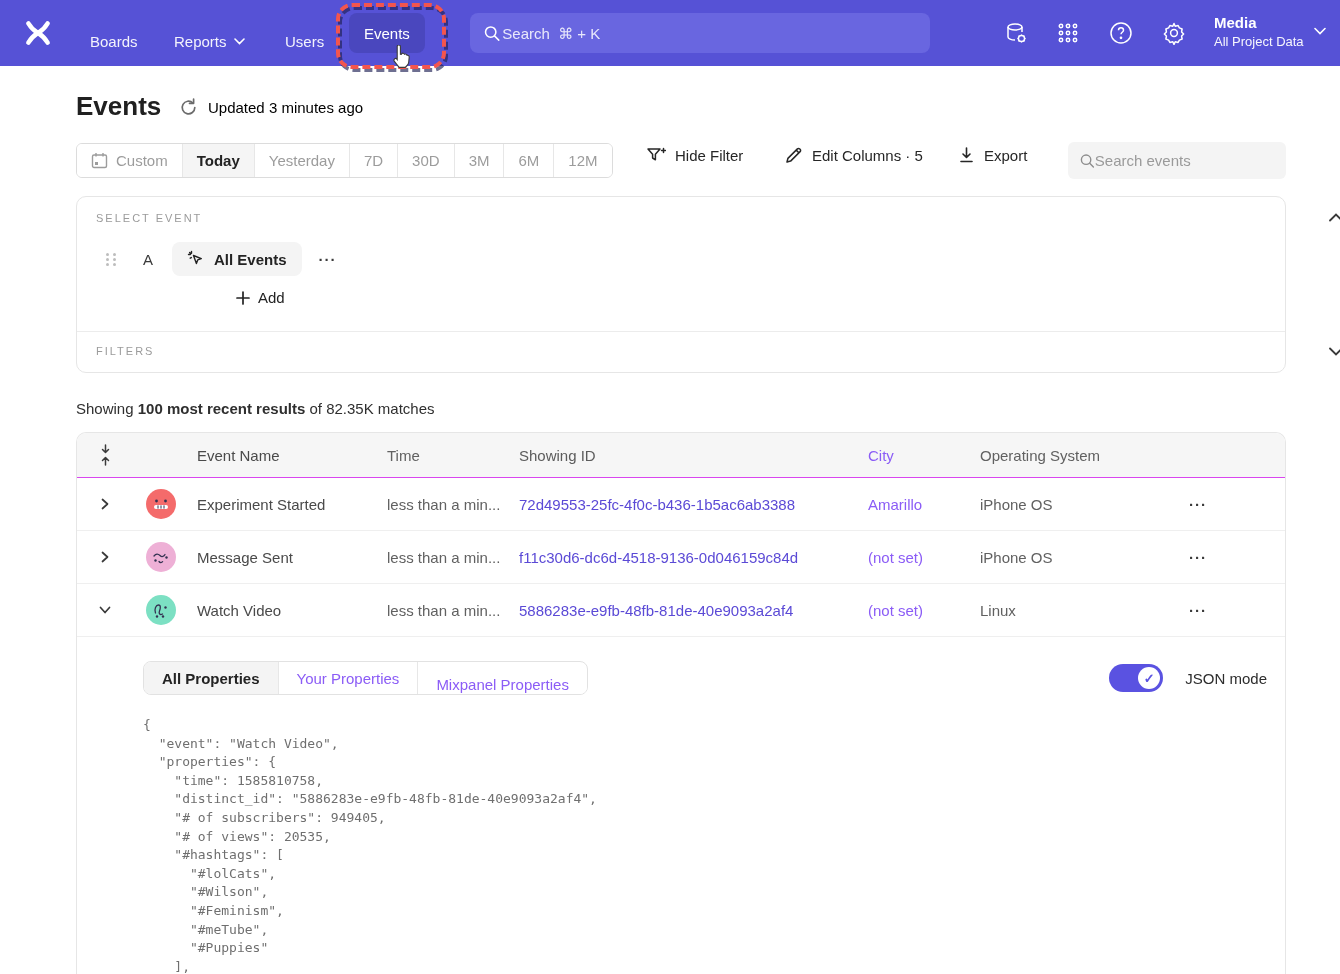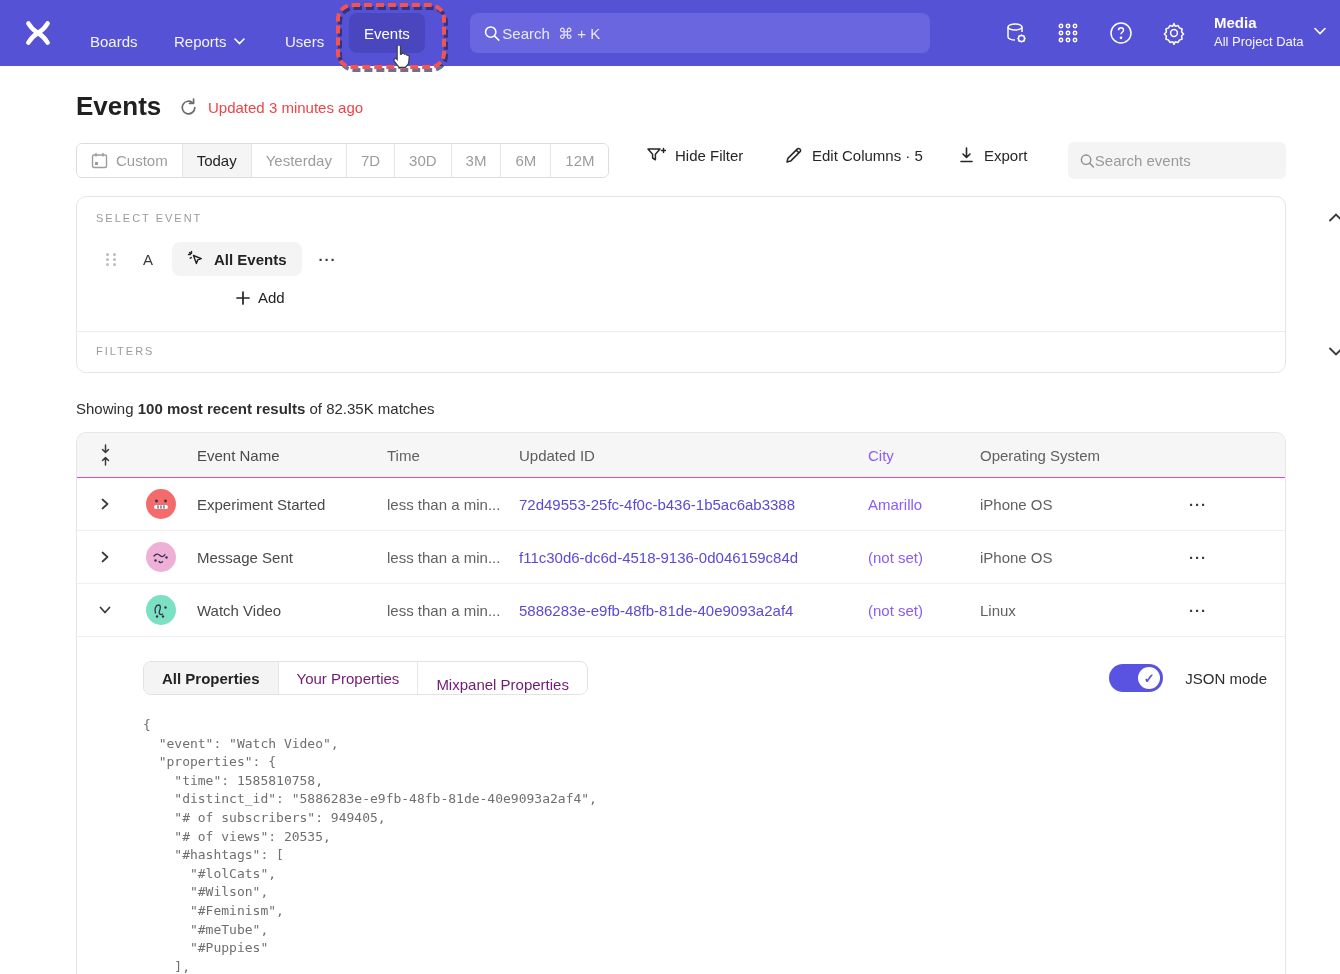--- a/index.html
+++ b/index.html
@@ -25,29 +25,29 @@
 
   
   .sel-box { position:absolute; left:336px; top:3px; width:110px; height:66px;
     border:4px dashed #F3554E; border-radius:16px;
     filter:drop-shadow(2px 3px 0 rgba(32,34,86,.65)); pointer-events:none; z-index:50; }
   .cursor { position:absolute; left:390px; top:45px; width:20px; height:24px; z-index:51; pointer-events:none; }
 
   
   .page-title { position:absolute; left:76px; top:91px; font-size:26px; font-weight:bold; color:#202020; }
   .refresh { position:absolute; left:179px; top:98px; width:19px; height:19px; color:#6b6b6b; cursor:pointer; }
-  .updated { position:absolute; left:208px; top:99px; font-size:15px; color:#ef4444;text-align:right; }
+  .updated { position:absolute; left:208px; top:99px; font-size:15px; color:#000000;text-align:right; }
 
   
   .ranges { position:absolute; left:76px; top:143px; height:35px; display:flex; align-items:stretch;
     border:1px solid #DCDCDC; border-radius:6px; overflow:hidden; background:#fff; }
   .seg { display:flex; align-items:center; gap:8px; padding:0 14px; font-size:15px; color:#9C9C9C;
     border-right:1px solid #E7E7E7; cursor:pointer; background:#fff; }
   .seg:last-child { border-right:none; }
-  .seg.sel { background:#F5F5F5; color:#232323; font-weight:normal; }
+  .seg.sel { background:#F5F5F5; color:#232323; font-weight:bold; }
   .tool-btn { position:absolute; top:146px; display:flex; align-items:center; gap:9px; font-size:15px;
     color:#262626; cursor:pointer; }
   .tool-btn svg { color:#262626; }
   .search-events { position:absolute; left:1068px; top:142px; width:218px; height:37px; background:#F4F4F4;
     border-radius:6px; display:flex; align-items:center; padding:0 12px; }
   .search-events input { border:none; outline:none; background:transparent; font-size:15px; color:#333;
     width:100%; font-family:"Liberation Sans", sans-serif; }
   .search-events input::placeholder { color:#9a9a9a; }
 
   
@@ -86,21 +86,21 @@
   .c-city{ width:112px; padding-left:8px; color:#8b5cf6; }
   .c-os  { width:205px; padding-left:8px; color:#616161; }
   .c-more{ flex:1; padding-left:12px; font-weight:bold; letter-spacing:1px; color:#3a3a3a; cursor:pointer; }
   .exp-ic { width:12px; height:12px; color:#3a3a3a; cursor:pointer; }
   .avatar { width:30px; height:30px; border-radius:50%; position:relative; }
 
   
   .detail { padding:24px 18px 0 66px; }
   .detail-head { display:flex; align-items:center; }
   .tabs { display:flex; border:1px solid #E2E2E2; border-radius:8px; overflow:hidden; height:34px; }
-  .tab { display:flex; align-items:center; padding:0 18px; font-size:15px; color:#701a75;
+  .tab { display:flex; align-items:center; padding:0 18px; font-size:15px; color:#8b5cf6;
     border-right:1px solid #E7E7E7; cursor:pointer; background:#fff; }
   .tab:last-child { border-right:none;margin-top:12px; }
   .tab.sel { background:#F4F4F4; color:#232323; font-weight:bold; }
   .toggle { margin-left:auto; width:54px; height:28px; border-radius:14px; background:#5A52E1; position:relative;
     cursor:pointer; flex:none; }
   .toggle .knob { position:absolute; right:3px; top:3px; width:22px; height:22px; border-radius:50%; background:#fff;
     color:#5A52E1; font-size:13px; display:flex; align-items:center; justify-content:center; font-weight:bold; }
   .toggle-label { margin-left:22px; font-size:15px; color:#2d2d2d; }
   .json-pre { margin-top:21px; font-family:"DejaVu Sans Mono", monospace; font-size:13px; line-height:18.6px;
     color:#6f6f6f; white-space:pre; }
@@ -314,21 +314,21 @@
   <div class="trow thead">
     <div class="c-exp">
       <svg width="13" height="22" viewBox="0 0 13 22" fill="none" stroke="#3a3a3a" stroke-width="1.5">
           <path d="M6.5 1v7M3.5 5.5L6.5 8.5l3-3" stroke-linecap="round" stroke-linejoin="round"></path>
           <path d="M6.5 21v-7M3.5 16.5l3-3 3 3" stroke-linecap="round" stroke-linejoin="round"></path>
         </svg>
     </div>
     <div class="c-av"></div>
     <div class="c-name">Event Name</div>
     <div class="c-time">Time</div>
-    <div class="c-id">Updated ID</div>
+    <div class="c-id">Showing ID</div>
     <div class="c-city">City</div>
     <div class="c-os">Operating System</div>
     <div class="c-more"></div>
   </div>
 
   <div class="trow tbody-row">
     <div class="c-exp">
         <svg class="exp-ic" viewBox="0 0 12 12">
           <path d="M3.5 1.5L8.5 6l-5 4.5" stroke="#3a3a3a" stroke-width="1.7" fill="none" stroke-linecap="round" stroke-linejoin="round"></path>
         </svg>

